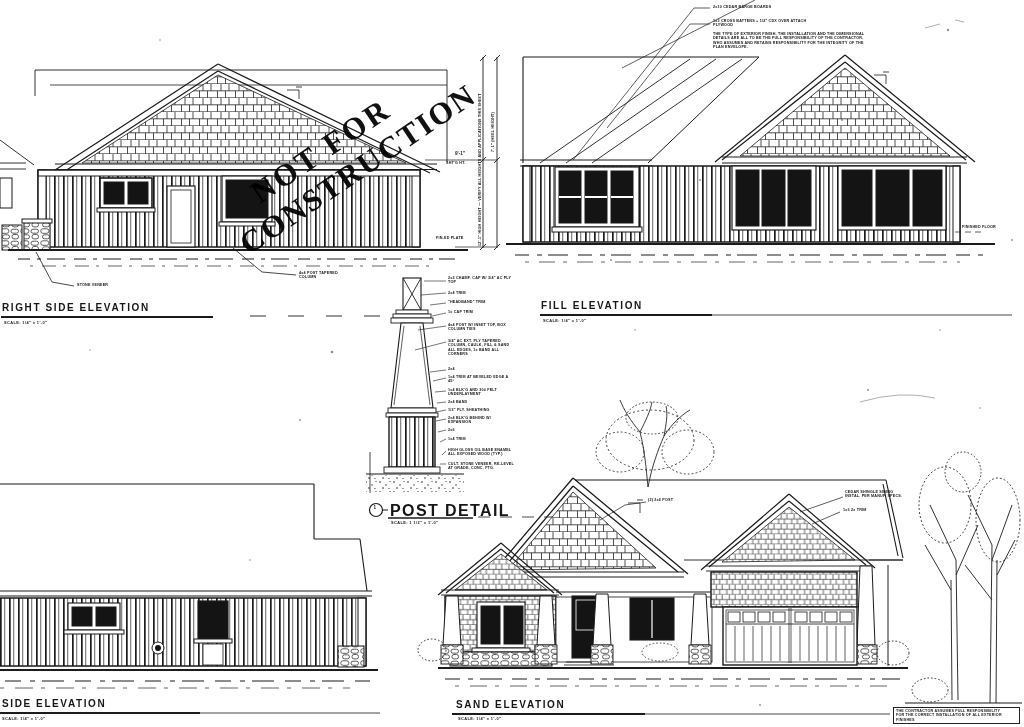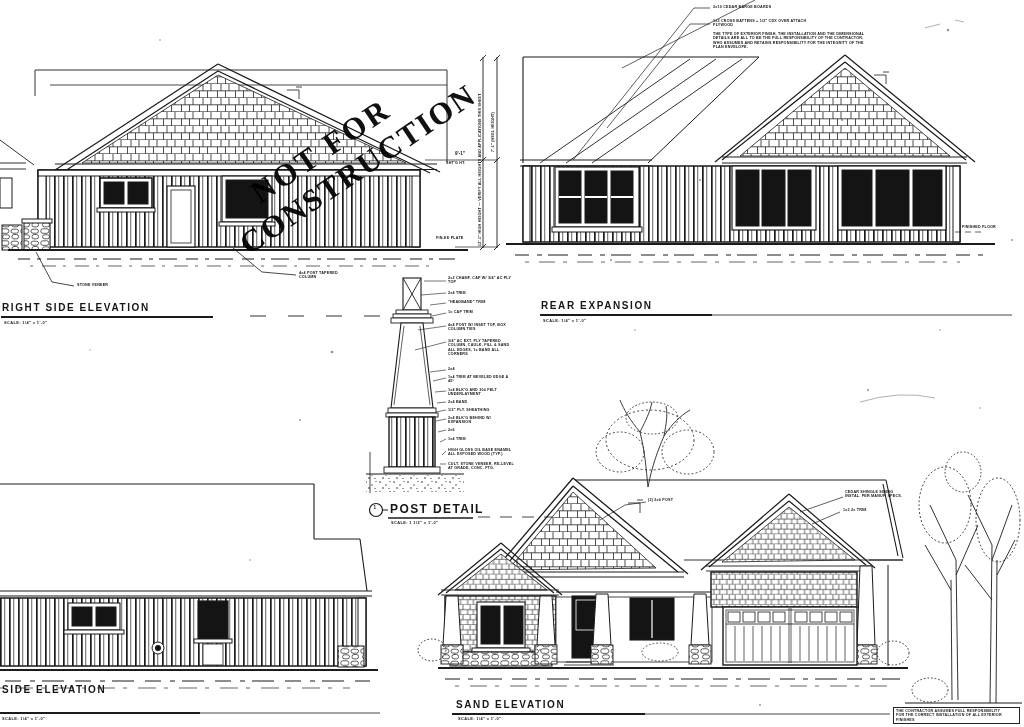--- a/index.html
+++ b/index.html
@@ -1,21 +1,21 @@
 <!DOCTYPE html>
 <html><head>
 <meta charset="utf-8">
 <style>
   html,body{margin:0;padding:0;background:#e8e8e4;}
   .sheet{position:relative;width:1024px;height:727px;background:#ffffff;overflow:hidden;
          font-family:"Liberation Sans",sans-serif;color:#1b1b1b;}
   svg.art{position:absolute;left:0;top:0;}
   .t{position:absolute;color:#161616;white-space:pre;}
   .title{font-size:10px;letter-spacing:1.6px;font-weight:bold;transform:scaleY(1.05);}
-  .ptitle{font-size:12px;letter-spacing:1.4px;font-weight:bold;}
+  .ptitle{font-size:16px;letter-spacing:1.4px;font-weight:bold;}
   .scale{font-size:3.9px;letter-spacing:.4px;font-weight:bold;}
   .tiny{font-size:3.7px;line-height:4.4px;white-space:normal;font-weight:bold;letter-spacing:.2px;}
   .small{font-size:4.6px;font-weight:bold;}
   .rot{transform-origin:0 0;transform:rotate(-90deg);}
   .stamp{position:absolute;left:233px;top:196px;transform:rotate(-34deg);transform-origin:0 50%;
          font-family:"Liberation Serif",serif;font-weight:700;color:#000;opacity:.93;line-height:36px;}
   .stamp .l1{font-size:31px;letter-spacing:3px;margin-left:38px;}
   .stamp .l2{font-size:31px;letter-spacing:2px;}
   .callout{position:absolute;left:448px;width:66px;}
   .cbox{position:absolute;left:893px;top:707px;width:127px;height:17px;border:1px solid #222;
@@ -342,27 +342,27 @@
       <circle cx="420" cy="120" r="0.7"></circle>
           <circle cx="635" cy="330" r="0.8"></circle>
     </g>
     <path d="M860 402 Q900 390 935 398 M925 28 L940 24 M955 20 L964 22" stroke-width="0.7" opacity="0.5"></path>
   </g>
 </svg>
 
 <div class="t title" style="left:2px;top:302px">RIGHT SIDE ELEVATION</div>
 <div class="t scale" style="left:4px;top:320px">SCALE: 1/4" = 1'-0"</div>
 
-<div class="t title" style="left:541px;top:300px">REAR EXPANSION</div>
+<div class="t title" style="left:541px;top:300px">FILL ELEVATION</div>
 <div class="t scale" style="left:543px;top:318px">SCALE: 1/4" = 1'-0"</div>
 
 <div class="t title" style="left:456px;top:699px">SAND ELEVATION</div>
 <div class="t scale" style="left:458px;top:716px">SCALE: 1/4" = 1'-0"</div>
 
-<div class="t title" style="left:2px;top:684px">SIDE ELEVATION</div>
+<div class="t title" style="left:2px;top:698px">SIDE ELEVATION</div>
 <div class="t scale" style="left:2px;top:716px">SCALE: 1/4" = 1'-0"</div>
 
 <div class="t small" style="left:373.5px;top:505px">1</div>
 <div class="t ptitle" style="left:390px;top:502px">POST DETAIL</div>
 <div class="t scale" style="left:391px;top:520px">SCALE: 1 1/2" = 1'-0"</div>
 
 <div class="stamp">
   <div class="l1">NOT FOR</div>
   <div class="l2">CONSTRUCTION</div>
 </div>

